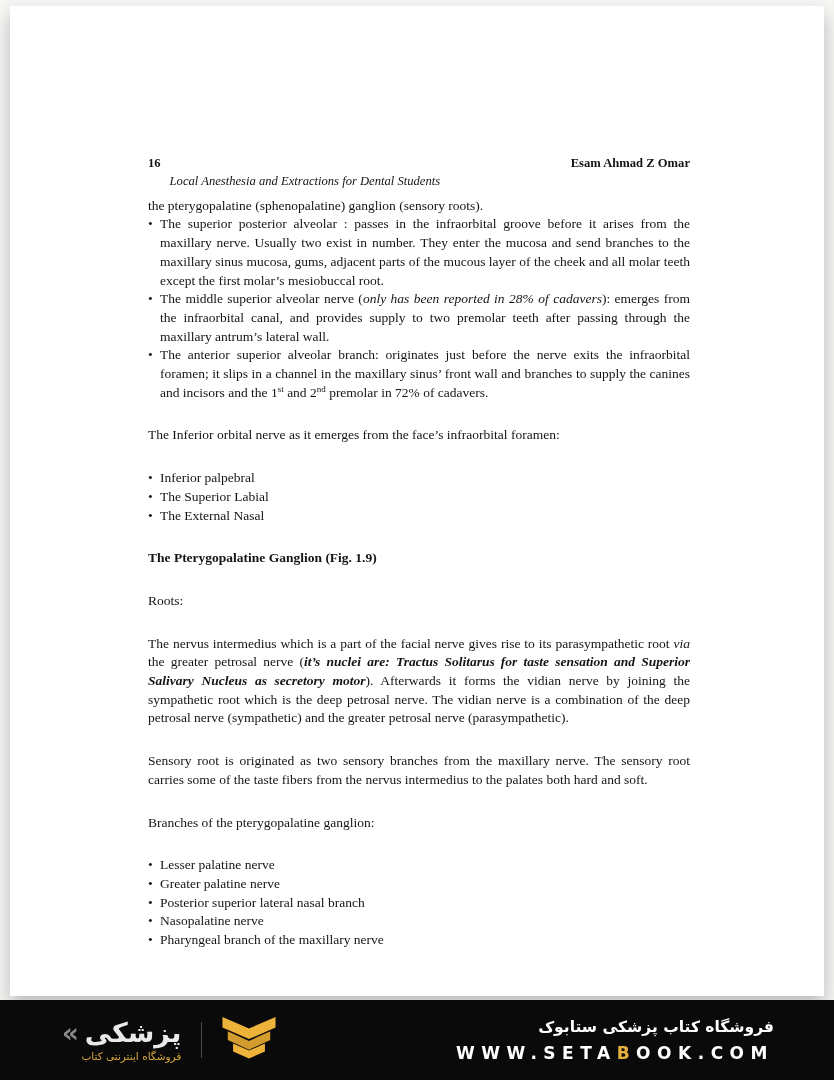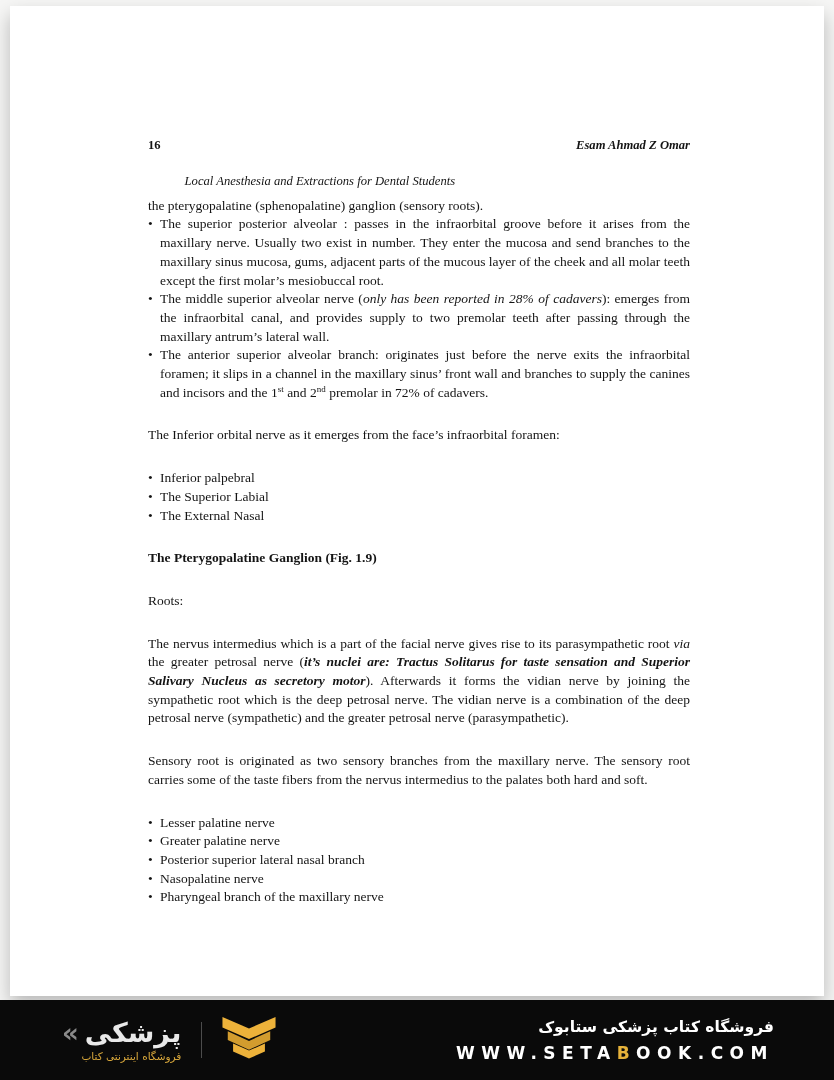--- a/index.html
+++ b/index.html
@@ -27,24 +27,24 @@
     line-height:18.7px;
     color:#141414;
   }
   .doc-header {
     display:flex;
     justify-content:space-between;
     align-items:baseline;
     font-size:12.6px;
     margin-bottom:6px;
   }
-  .hdr-left { display:flex; gap:24px; align-items:flex-start; }
+  .hdr-left { display:flex; gap:9px; align-items:center; }
   .page-num { font-weight:bold; }
   .book-title { font-style:italic;margin-top:36px; }
-  .author { font-style:italic; font-weight:bold;margin-left:24px; }
+  .author { font-weight:bold;margin-left:24px; }
   .block { margin-top:24px; }
   .block:first-of-type { margin-top:0; }
   p.para, p.heading { text-align:justify; }
   p.heading { font-weight:bold; }
   ul.list { list-style:none; }
   ul.list li {
     position:relative;
     padding-left:12px;
     text-align:justify;
   }
@@ -124,20 +124,21 @@
           <p class="block para"><span>The Inferior orbital nerve as it emerges from the face’s infraorbital foramen:</span></p>
           <ul class="block list">
             <li><span class="bullet">•</span><span>Inferior palpebral</span></li>
             <li><span class="bullet">•</span><span>The Superior Labial</span></li>
             <li><span class="bullet">•</span><span>The External Nasal</span></li>
           </ul>
           <p class="block heading"><span>The Pterygopalatine Ganglion (Fig. 1.9)</span></p>
           <p class="block para"><span>Roots:</span></p>
           <p class="block para"><span>The nervus intermedius which is a part of the facial nerve gives rise to its parasympathetic root </span><span class="i">via</span><span> the greater petrosal nerve (</span><span class="i b">it’s nuclei are: Tractus Solitarus for taste sensation and Superior Salivary Nucleus as secretory motor</span><span>). Afterwards it forms the vidian nerve by joining the sympathetic root which is the deep petrosal nerve. The vidian nerve is a combination of the deep petrosal nerve (sympathetic) and the greater petrosal nerve (parasympathetic).</span></p>
           <p class="block para"><span>Sensory root is originated as two sensory branches from the maxillary nerve. The sensory root carries some of the taste fibers from the nervus intermedius to the palates both hard and soft.</span></p>
+          <p class="block para"><span>Branches of the pterygopalatine ganglion:</span></p>
           <ul class="block list">
             <li><span class="bullet">•</span><span>Lesser palatine nerve</span></li>
             <li><span class="bullet">•</span><span>Greater palatine nerve</span></li>
             <li><span class="bullet">•</span><span>Posterior superior lateral nasal branch</span></li>
             <li><span class="bullet">•</span><span>Nasopalatine nerve</span></li>
             <li><span class="bullet">•</span><span>Pharyngeal branch of the maxillary nerve</span></li>
           </ul>
         </div>
 
     </div>

